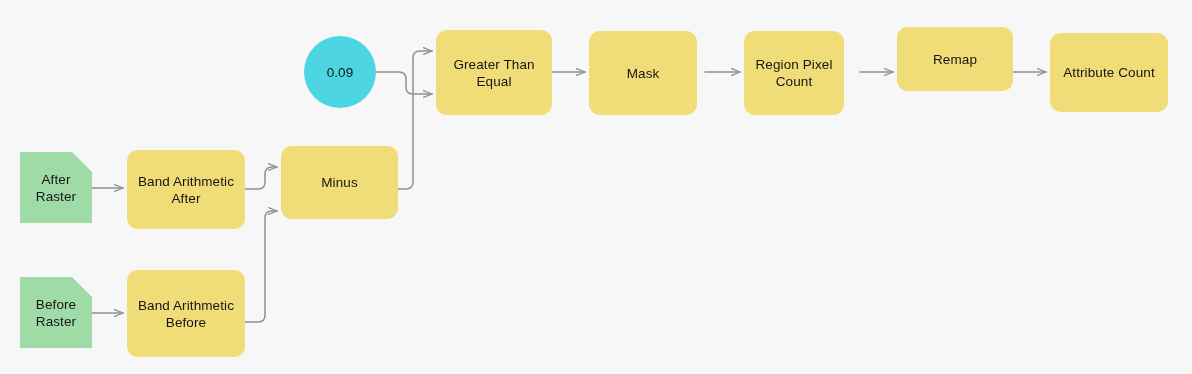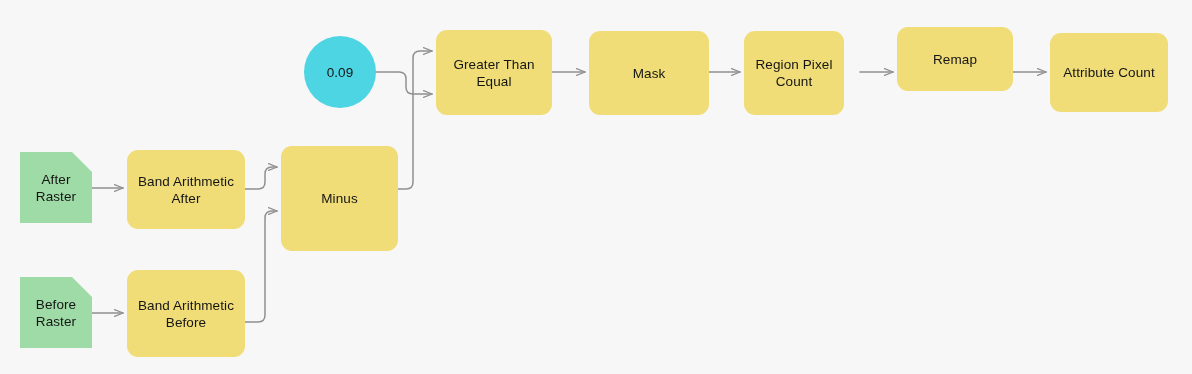--- a/index.html
+++ b/index.html
@@ -92,31 +92,31 @@
 After</span>
       </div>
       <div class="node datashape" style="left: 20px; top: 277px; width: 72px; height: 71px; clip-path: polygon(0px 0px, calc(100% - 20px) 0px, 100% 20px, 100% 100%, 0px 100%);">
         <span class="node-label">Before
 Raster</span>
       </div>
       <div class="node process" style="left: 127px; top: 270px; width: 118px; height: 87px;">
         <span class="node-label">Band Arithmetic
 Before</span>
       </div>
-      <div class="node process" style="left: 281px; top: 146px; width: 117px; height: 105px; justify-content: center;">
+      <div class="node process" style="left: 281px; top: 146px; width: 117px; height: 73px; justify-content: center;">
         <span class="node-label">Minus</span>
       </div>
       <div class="node constant" style="left: 304px; top: 36px; width: 72px; height: 72px;">
         <span class="node-label">0.09</span>
       </div>
       <div class="node process" style="left: 436px; top: 30px; width: 116px; height: 85px;">
         <span class="node-label">Greater Than
 Equal</span>
       </div>
-      <div class="node process" style="left: 589px; top: 31px; width: 120px; height: 84px;">
+      <div class="node process" style="left: 589px; top: 31px; width: 108px; height: 84px;">
         <span class="node-label">Mask</span>
       </div>
       <div class="node process" style="left: 744px; top: 31px; width: 100px; height: 84px;">
         <span class="node-label">Region Pixel
 Count</span>
       </div>
       <div class="node process" style="left: 897px; top: 27px; width: 116px; height: 64px;">
         <span class="node-label">Remap</span>
       </div>
       <div class="node process" style="left: 1050px; top: 33px; width: 118px; height: 79px;">

